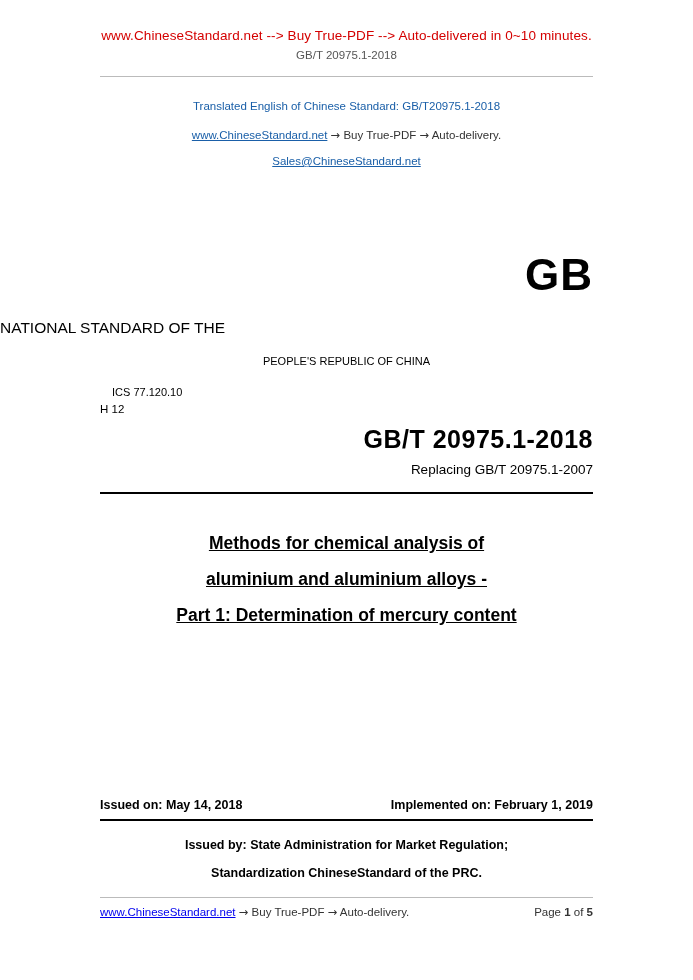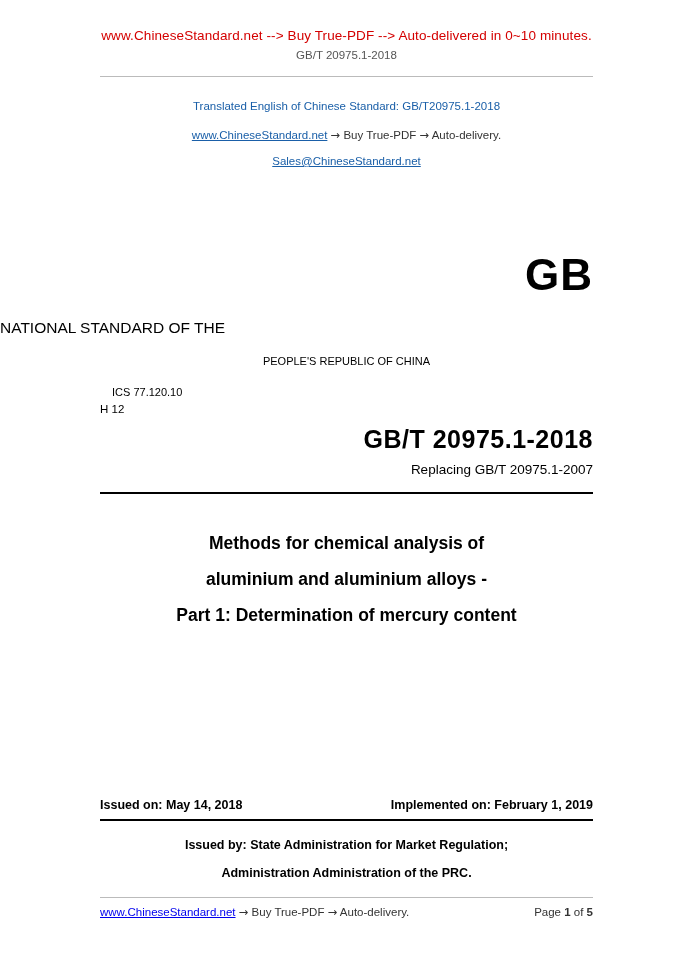--- a/index.html
+++ b/index.html
@@ -148,20 +148,21 @@
     top: 525px;
     left: 0;
     right: 0;
     text-align: center;
   }
   .title-en div {
     font-size: 17.5px;
     font-weight: bold;
     color: #000;
     line-height: 36px;
+    text-decoration: underline;
   }
   .title-cn {
     position: absolute;
     top: 634px;
     left: 0;
     right: 0;
     text-align: center;
   }
   .title-cn div {
     font-size: 15px;
@@ -270,21 +271,21 @@
 
   <div class="issued-row">
     <span>Issued on: May 14, 2018</span>
     <span>Implemented on: February 1, 2019</span>
   </div>
 
   <div class="rule-issued"></div>
 
   <div class="issuer">
     <div>Issued by: State Administration for Market Regulation;</div>
-    <div>Administration Administration of the PRC.</div>
+    <div>Standardization ChineseStandard of the PRC.</div>
   </div>
 
   <div class="rule-footer"></div>
 
   <div class="footer">
     <div class="footer-left">
       <a href="#">www.ChineseStandard.net</a>
       <span class="arrow">→</span>
       <span>Buy True-PDF</span>
       <span class="arrow">→</span>

